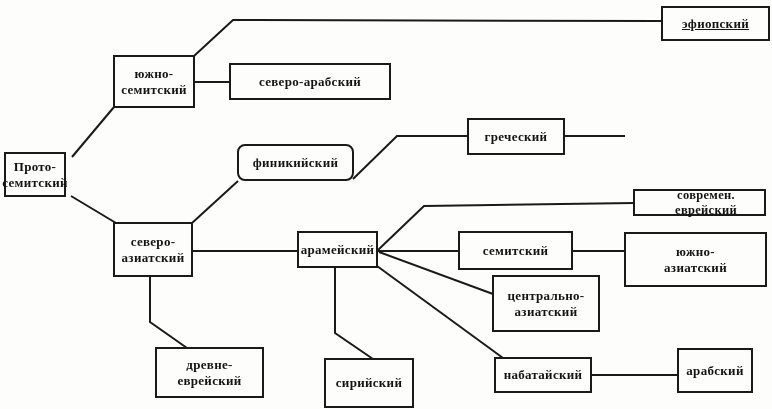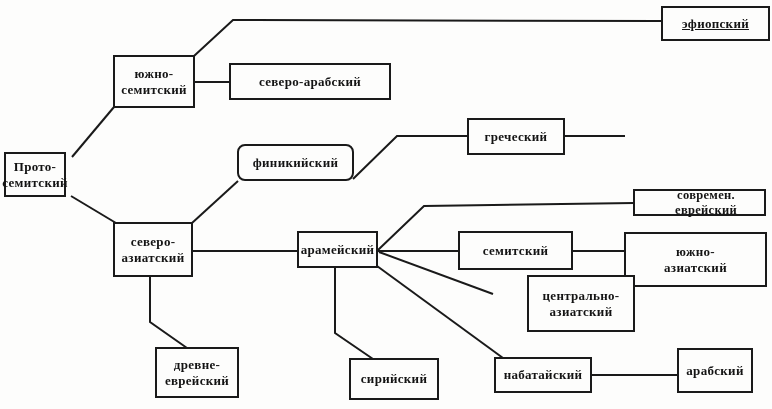--- a/index.html
+++ b/index.html
@@ -97,25 +97,25 @@
 
   <div class="node" style="left:297px; top:231px; width:81px;  height:37px;">арамейский</div>
 
   <div class="node small" style="left:633px; top:189px; width:133px; height:27px;">современ. еврейский</div>
 
   <div class="node" style="left:458px; top:231px; width:115px; height:39px;">семитский</div>
 
   <div class="node" style="left:624px; top:232px; width:143px; height:55px;">южно-
 азиатский</div>
 
-  <div class="node" style="left:492px; top:275px; width:108px; height:57px;margin-left:35px;">центрально-
+  <div class="node" style="left:492px; top:275px; width:108px; height:57px;">центрально-
 азиатский</div>
 
-  <div class="node" style="left:155px; top:347px; width:84px;  height:51px;">древне-
+  <div class="node" style="left:155px; top:347px; width:109px;  height:51px;">древне-
 еврейский</div>
 
-  <div class="node" style="left:349px; top:358px; width:90px;  height:42px;">сирийский</div>
+  <div class="node" style="left:324px; top:358px; width:90px;  height:50px;">сирийский</div>
 
   <div class="node" style="left:482px; top:357px; width:98px;  height:36px;margin-left:12px;">набатайский</div>
 
   <div class="node" style="left:677px; top:348px; width:76px;  height:45px;">арабский</div>
 
 </div>
 
 </body></html>

